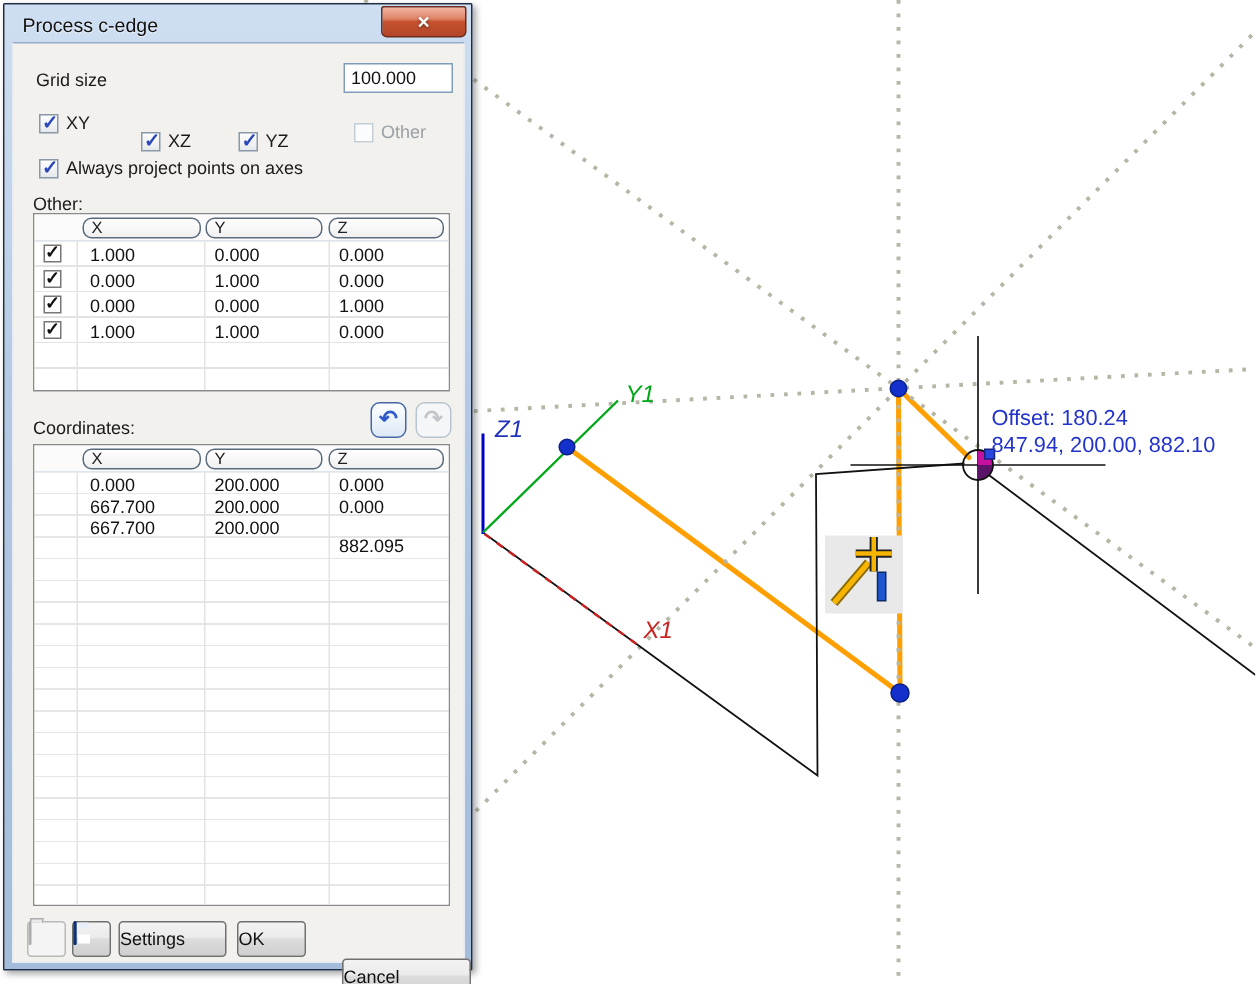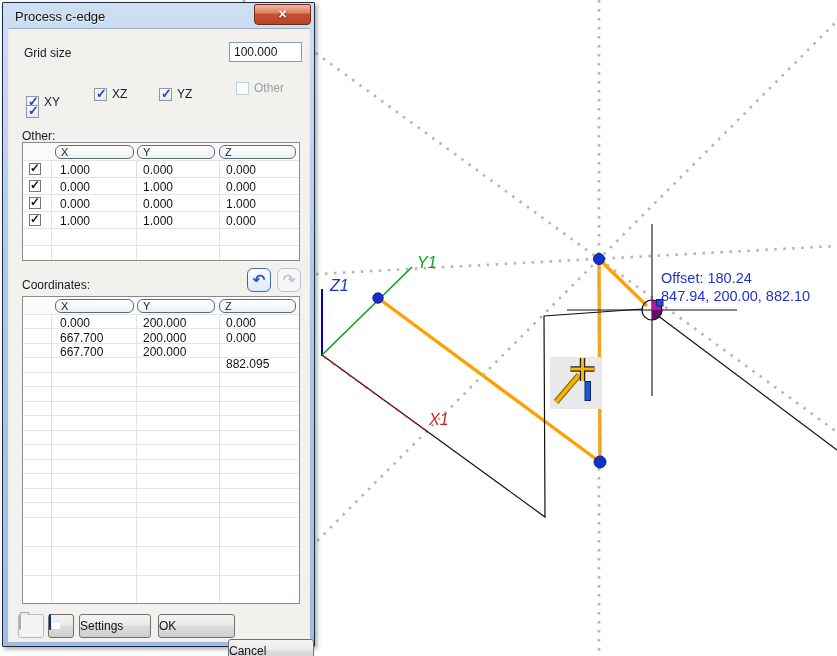--- a/index.html
+++ b/index.html
@@ -168,38 +168,39 @@
     <div class="dlg-title">Process c-edge</div>
     <div class="dlg-close">
       <span>×</span>
     </div>
 
     <div class="dlg-client">
 
       <div class="lbl" style="left:15px; top:17px;">Grid size</div>
       <input class="txt-input" style="left: 220px; top: 13px; width: 73px; height: 20px;" value="100.000">
 
-      <div class="chk" style="left:17px; top:66px;">
+      <div class="chk" style="left:17px; top:46px;">
         <span class="box checked"></span>
         <span class="cap">XY</span>
       </div>
       <div class="chk" style="left:85px; top:58px;text-align:right;">
         <span class="box checked"></span>
         <span class="cap">XZ</span>
       </div>
       <div class="chk" style="left:150px; top:58px;">
         <span class="box checked"></span>
         <span class="cap">YZ</span>
       </div>
       <div class="chk disabled" style="left:215px; top:52px;margin-left:12px;">
         <span class="box"></span>
         <span class="cap">Other</span>
       </div>
       <div class="chk" style="left:17px; top:76px;">
         <span class="box checked"></span>
+        <span class="cap">Always project points on axes</span>
       </div>
 
       <div class="lbl" style="left:13px; top:100px;">Other:</div>
       <div class="tbl" style="left:13px; top:113px; width:278px; height:119px;">
         <div class="hdr-strip"></div>
         <div class="hdr-btn" style="left:32px; width:79px;">X</div>
         <div class="hdr-btn" style="left:114px; width:78px;">Y</div>
         <div class="hdr-btn" style="left:196px; width:77px;">Z</div>
         <div class="body rows17">
           <div class="vline" style="left:28px;"></div>
@@ -269,17 +270,17 @@
 
       <div class="win-btn icon-btn disabled" style="left:9px; top:585px;">
         <span class="folder"></span>
       </div>
       <div class="win-btn icon-btn" style="left:39px; top:585px;">
         <span class="floppy">
           <span class="slot"></span><span class="label2"></span>
         </span>
       </div>
       <div class="win-btn" style="left:70px; top:585px; width:72px; line-height:22px;">Settings</div>
-      <div class="win-btn" style="left:149px; top:585px; width:77px; line-height:22px;">OK</div>
+      <div class="win-btn" style="left:149px; top:585px; width:46px; line-height:22px;">OK</div>
       <div class="win-btn" style="left:219px; top:610px; width:86px; line-height:22px;">Cancel</div>
     </div>
   </div>
 </div>
 
 </body></html>

